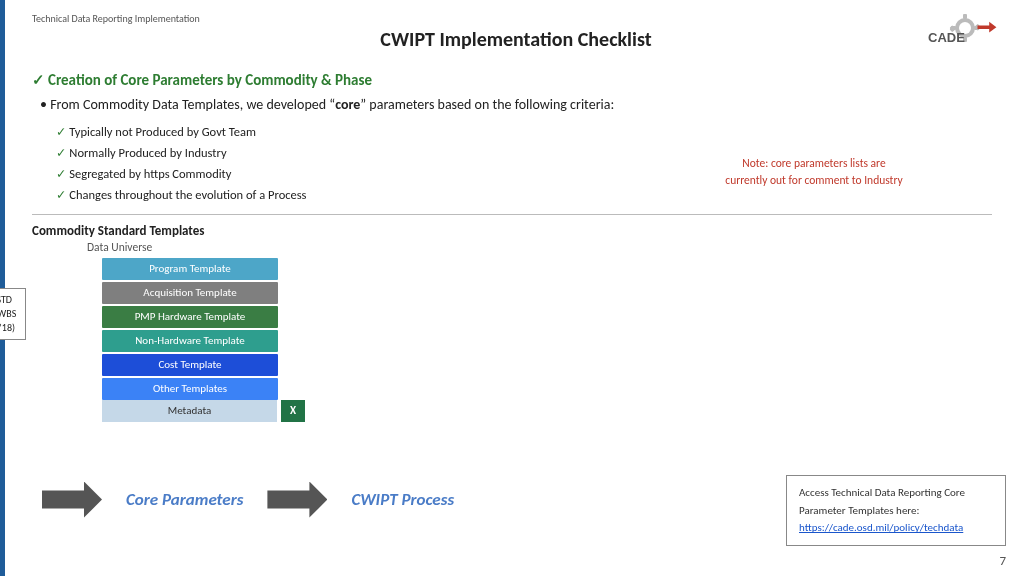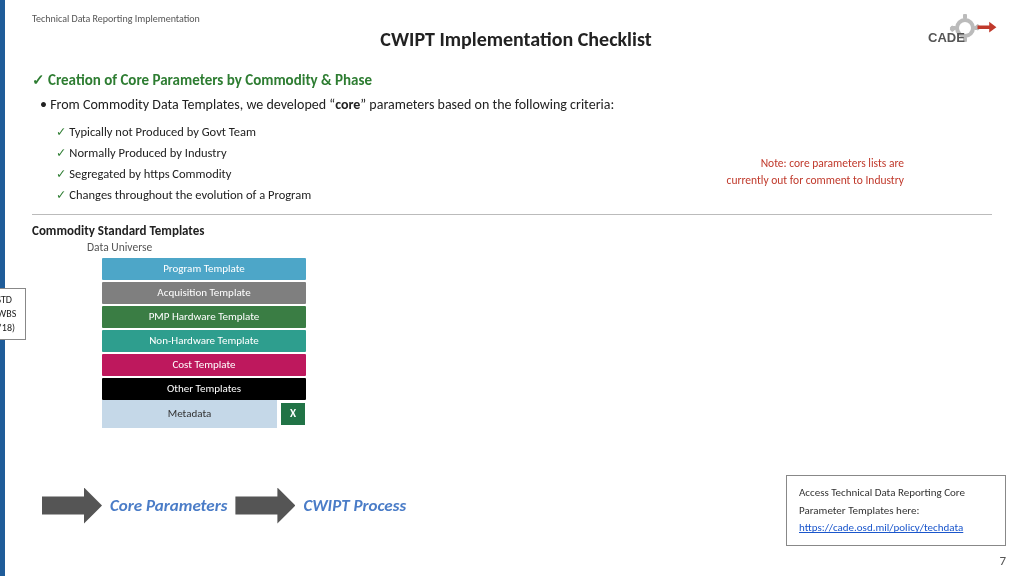--- a/index.html
+++ b/index.html
@@ -79,21 +79,21 @@
       content: '✓ ';
       color: #2e7d32;
     }
 
     .note-box {
       position: absolute;
       right: 120px;
       top: 155px;
       color: #c0392b;
       font-size: 11.5px;
-      text-align: right;
+      text-align: center;
       max-width: 180px;
       line-height: 1.5;
     }
 
     .divider {
       border: none;
       border-top: 1.5px solid #bbb;
       margin: 8px 8px 8px 8px;
     }
 
@@ -158,37 +158,37 @@
 
     .template-bar {
       height: 22px;
       display: flex;
       align-items: center;
       justify-content: center;
       font-size: 11px;
       color: #fff;
       font-weight: 500;
       border-radius: 1px;
-      width: 204px;
+      width: 176px;
     }
 
     .bar-blue-light { background: #4da6c8; }
     .bar-gray { background: #7f7f7f; }
     .bar-green-dark { background: #3a7d44; }
     .bar-teal { background: #2e9e8e; }
-    .bar-green-light { background: #be185d; }
-    .bar-gray-dark { background: #000000; }
+    .bar-green-light { background: #1d4ed8; }
+    .bar-gray-dark { background: #3b82f6; }
     .metadata-row {
       display: flex;
       align-items: center;
       gap: 4px;
       margin-left: 70px;
     }
     .bar-light-blue-metadata {
-      height: 28px;
+      height: 22px;
       display: flex;
       align-items: center;
       justify-content: center;
       font-size: 11px;
       color: #333;
       background: #c5d8e8;
       width: 175px;
     }
     .excel-icon {
       width: 24px;
@@ -200,21 +200,21 @@
       font-size: 11px;
       color: #fff;
       font-weight: bold;
     }
 
     
     .arrow-section {
       display: flex;
       flex-direction: row;
       align-items: center;
-      gap: 8px;
+      gap: 24px;
       margin-top: 60px;
       margin-left: 10px;
     }
 
     .arrow {
       width: 60px;
       height: 36px;
       background: #555;
       clip-path: polygon(0 25%, 70% 25%, 70% 0%, 100% 50%, 70% 100%, 70% 75%, 0 75%);
       flex-shrink: 0;
@@ -311,21 +311,21 @@
   </div>
 
   <div class="bullet-section">
     <div class="bullet-main">
       • From Commodity Data Templates, we developed “<span class="bold-text">core</span>” parameters based on the following criteria:
     </div>
     <ul class="check-list">
       <li>Typically not Produced by Govt Team</li>
       <li>Normally Produced by Industry</li>
       <li>Segregated by https Commodity</li>
-      <li>Changes throughout the evolution of a Program</li>
+      <li>Changes throughout the evolution of a Process</li>
     </ul>
   </div>
 
   <div class="note-box">Note:  core parameters lists are currently out for comment to Industry</div>
 
   <hr class="divider">
 
   <div class="bottom-section">
 
     <div class="left-diagram">

